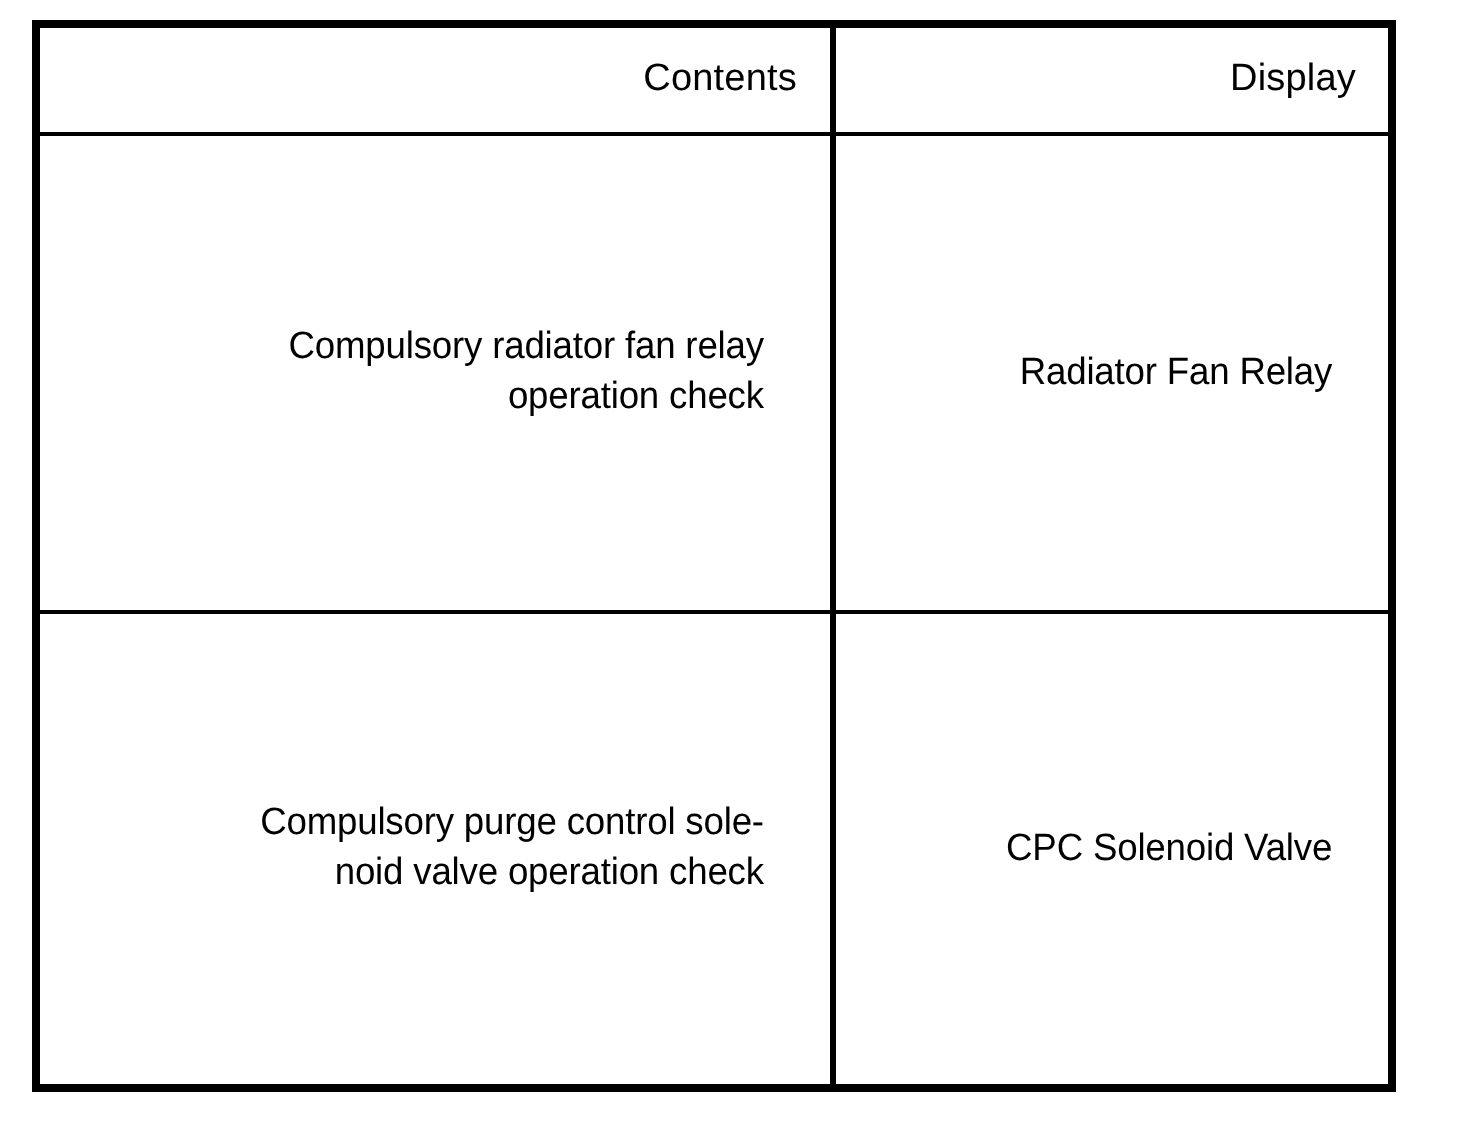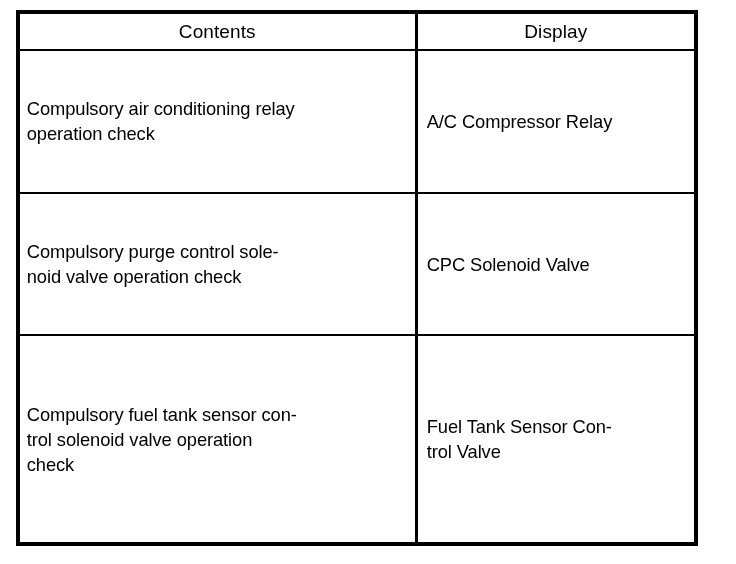--- a/index.html
+++ b/index.html
@@ -41,22 +41,23 @@
     border-collapse: collapse;
     table-layout: fixed;
   }
   col.col-contents { width: 396px; }
   col.col-display  { width: 278px; }
 
   #spec-table td,
   #spec-table th {
     box-sizing: border-box;
     vertical-align: middle;
-    padding: 0;
+    padding: 16px;
     margin: 0;
+    text-align: right;
   }
   
   .cell-contents {
     border-right: 3px solid #000000;
   }
   
   tr.data-row {
     border-top: 2px solid #000000;
   }
   tr.header-row {
@@ -100,52 +101,41 @@
       <thead>
         <tr class="header-row">
           <th class="cell-contents header-cell">Contents</th>
           <th class="cell-display header-cell">Display</th>
         </tr>
       </thead>
 
       <tbody>
 
 
-
         <tr class="data-row">
           <td class="cell-contents">
-            <span class="cell-text">Compulsory air conditioning relay
+            <span class="cell-text">Compulsory radiator fan relay
 operation check</span>
           </td>
           <td class="cell-display">
-            <span class="cell-text">A/C Compressor Relay</span>
+            <span class="cell-text">Radiator Fan Relay</span>
           </td>
         </tr>
+
 
         <tr class="data-row">
           <td class="cell-contents">
             <span class="cell-text">Compulsory purge control sole-
 noid valve operation check</span>
           </td>
           <td class="cell-display">
             <span class="cell-text">CPC Solenoid Valve</span>
           </td>
         </tr>
 
 
 
-        <tr class="data-row row-last">
-          <td class="cell-contents">
-            <span class="cell-text">Compulsory fuel tank sensor con-
-trol solenoid valve operation
-check</span>
-          </td>
-          <td class="cell-display">
-            <span class="cell-text">Fuel Tank Sensor Con-
-trol Valve</span>
-          </td>
-        </tr>
 
       </tbody>
     </table>
   </div>
 
 </div>
 
 </body></html>

